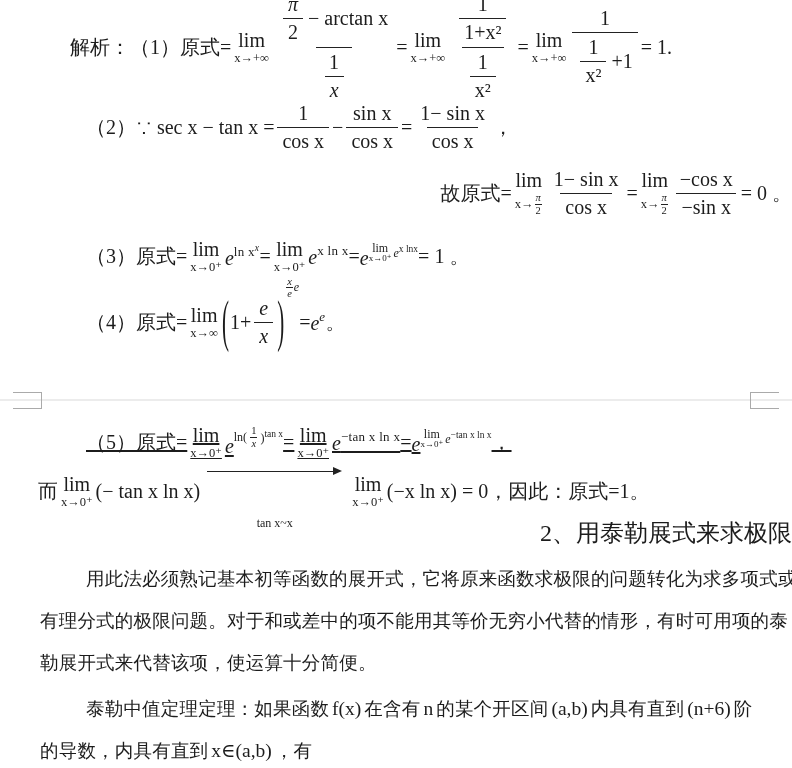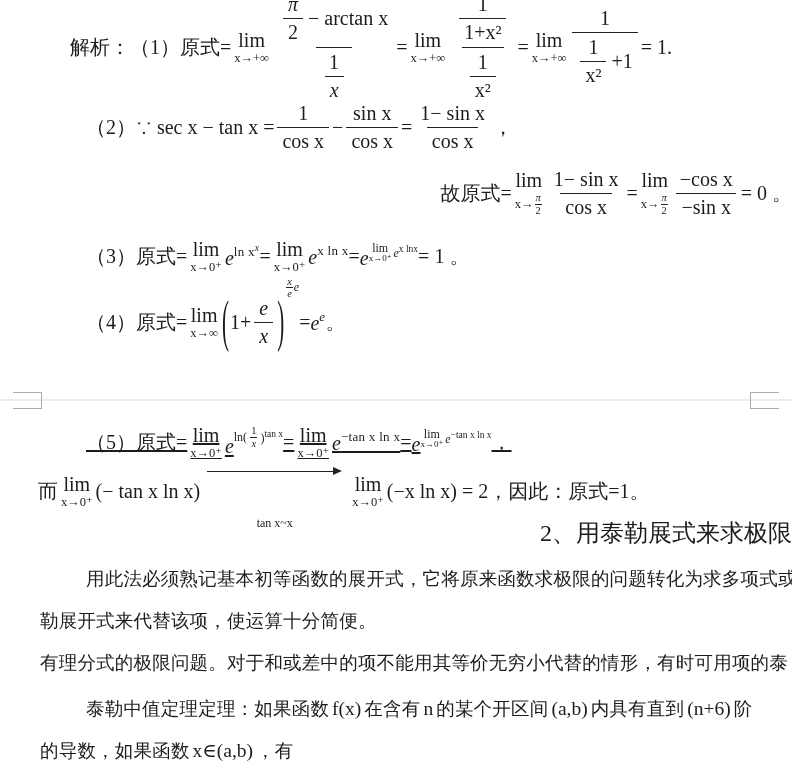--- a/index.html
+++ b/index.html
@@ -150,30 +150,30 @@
 
   <div class="mline b7">
     <span>而</span>
     <span class="lim"><span class="liml">lim</span><span class="lims">x→0⁺</span></span>
     <span>(− tan x ln x)</span>
     <span class="larrow">
       <span class="ashaft"><span class="aline"></span><span class="ahead"></span></span>
       <span class="albl">tan x~x</span>
     </span>
     <span class="lim"><span class="liml">lim</span><span class="lims">x→0⁺</span></span>
-    <span>(−x ln x) = 2</span>
+    <span>(−x ln x) = 0</span>
     <span>，因此：原式=1。</span>
   </div>
 
   <div class="hblock">2、用泰勒展式来求极限</div>
 
   <div class="para">
     <div class="pline indent">用此法必须熟记基本初等函数的展开式，它将原来函数求极限的问题转化为求多项式或</div>
+    <div class="pline">有理分式的极限问题。对于和或差中的项不能用其等价无穷小代替的情形，有时可用项的泰</div>
     <div class="pline">勒展开式来代替该项，使运算十分简便。</div>
-    <div class="pline">有理分式的极限问题。对于和或差中的项不能用其等价无穷小代替的情形，有时可用项的泰</div>
   </div>
 
   <div class="para para2">
     <div class="pline indent"><span>泰勒中值定理定理：如果函数</span><span class="mt">f(x)</span><span>在含有</span><span class="mt">n</span><span>的某个开区间</span><span class="mt">(a,b)</span><span>内具有直到</span><span class="mt">(n+6)</span><span>阶</span></div>
-    <div class="pline"><span>的导数，如果函数</span><span class="mt">x∈(a,b)</span><span>，有</span></div>
+    <div class="pline"><span>的导数，内具有直到</span><span class="mt">x∈(a,b)</span><span>，有</span></div>
   </div>
 
 </div>
 
 </body></html>

